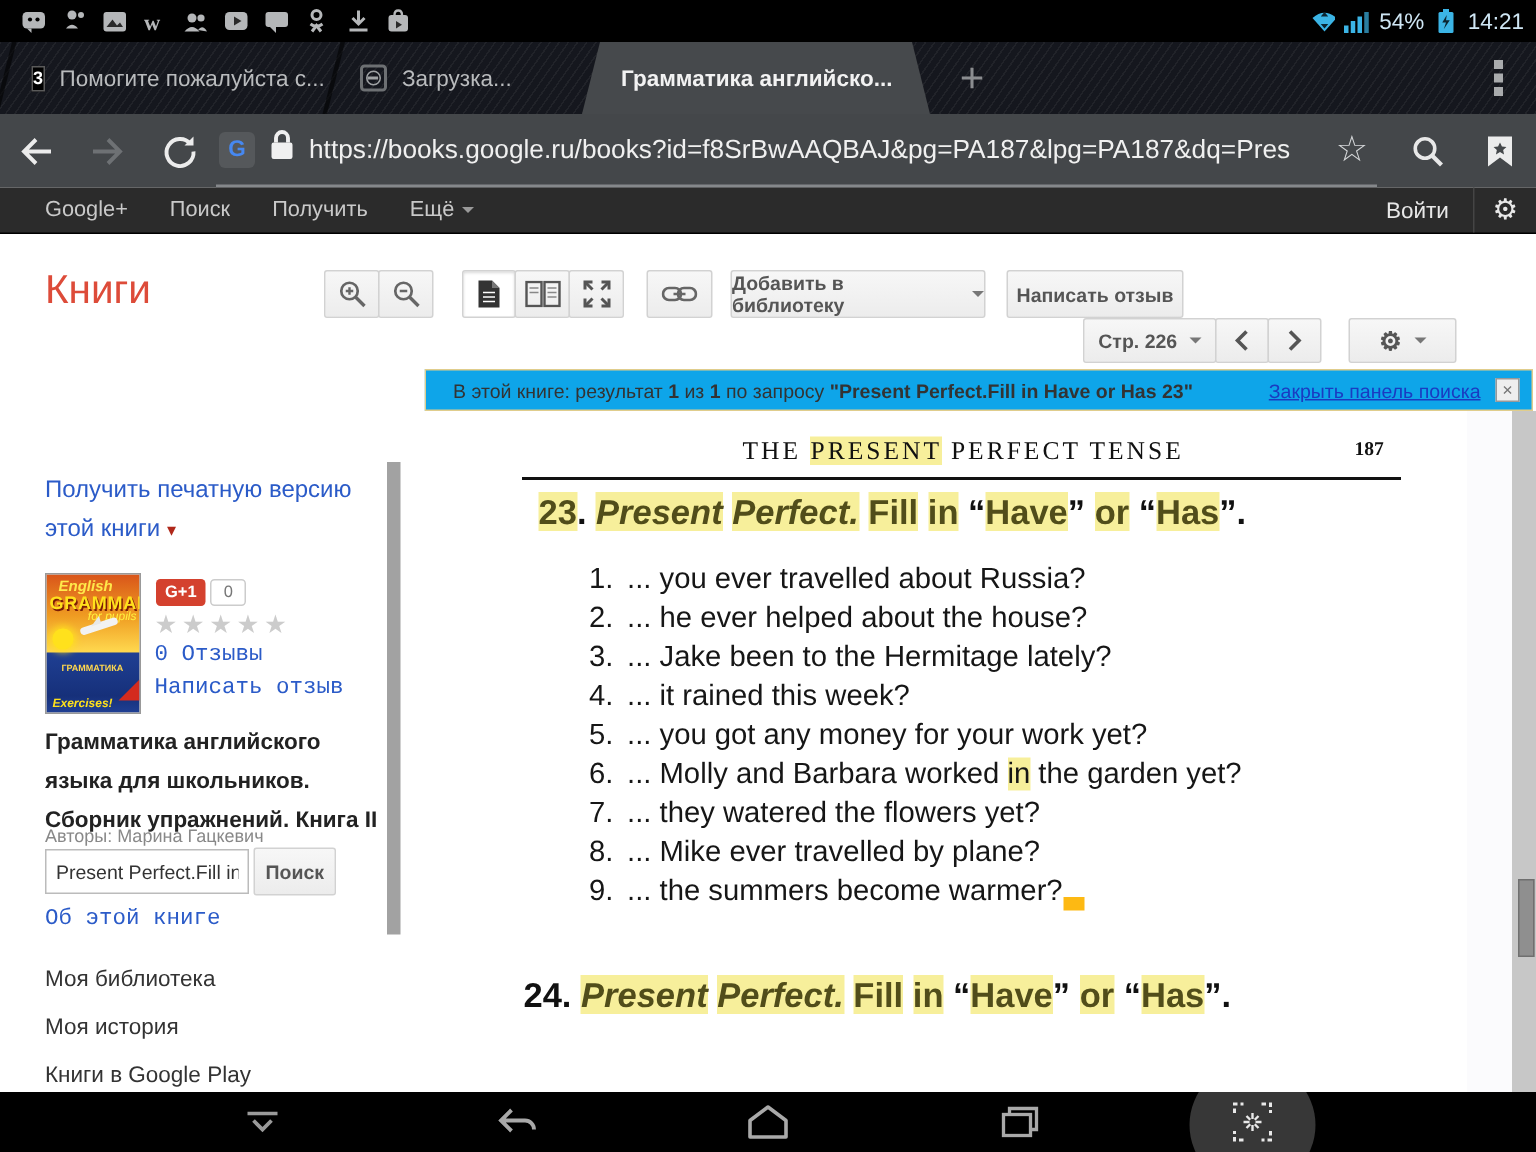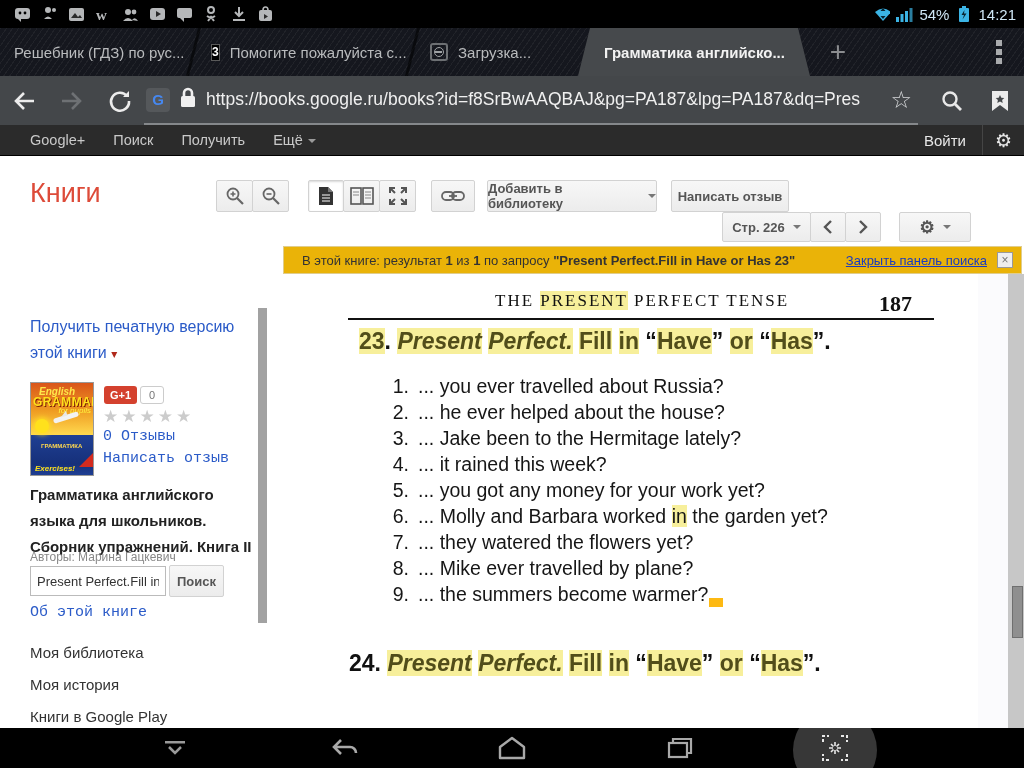--- a/index.html
+++ b/index.html
@@ -70,21 +70,21 @@
     justify-content:center; color:#555; font-size:13px; font-weight:bold; }
   .gbtn svg { display:block; }
   .gbtn.pressed { background:#fff; box-shadow:inset 0 1px 2px rgba(0,0,0,0.15); }
   .gbtn .tri { width:0; height:0; border-left:4px solid transparent; border-right:4px solid transparent;
     border-top:4px solid #777; margin-left:8px; }
 
   
   .content { position:absolute; left:0; top:246px; width:1024px; height:482px; background:#fff; }
 
   .search-panel { position:absolute; left:283px; top:0; width:739px; height:28px;
-    background:#eab308; border:1px solid #e0cd8c; display:flex; align-items:center;
+    background:#0ea5e9; border:1px solid #e0cd8c; display:flex; align-items:center;
     font-size:13px; color:#333; }
   .sp-text { margin-left:18px; }
   .sp-text b { font-weight:bold; }
   .sp-close { margin-left:auto; color:#1a3bc1; text-decoration:underline; }
   .sp-x { width:16px; height:16px; border:1px solid #999; background:#eee; color:#777;
     font-size:12px; display:flex; align-items:center; justify-content:center; margin:0 8px 0 10px; }
 
   
   .sidebar { position:absolute; left:0; top:0; width:283px; height:482px; background:#fff; }
   .blue { color:#2b5bc8; }
@@ -120,22 +120,22 @@
   .sb-search { position:absolute; left:30px; top:320px; width:136px; height:30px;
     border:1px solid #bbb; font-size:13px; color:#333; padding:0 6px; font-family:"Liberation Sans",sans-serif; }
   .sb-search-btn { position:absolute; left:169px; top:319px; width:55px; height:32px; }
   .sb-scroll { position:absolute; left:258px; top:62px; width:9px; height:315px; background:#a2a2a2; }
 
   
   .page { position:absolute; left:283px; top:28px; width:695px; height:454px; background:#fff; color:#111; }
   .hl { background:#f7ef9b; }
   .bp-header { position:absolute; left:212px; top:17px; font-family:"Liberation Serif",serif;
     font-weight:normal; font-size:17px; letter-spacing:2px; }
-  .bp-pagenum { position:absolute; left:596px; top:17px; font-family:"Liberation Serif",serif;
-    font-weight:bold; font-size:22px; }
+  .bp-pagenum { position:absolute; left:620px; top:17px; font-family:"Liberation Serif",serif;
+    font-weight:bold; font-size:13px; }
   .bp-rule { position:absolute; left:65px; top:44px; width:586px; height:2px; background:#111; }
   .ex-head { position:absolute; font-size:23px; font-weight:bold; color:#111; white-space:nowrap; }
   .ex-head .hl { color:#514d1a; }
   .ex-head .it { font-style:italic; }
   .ex23 { left:76px; top:54px; }
   .ex24 { left:66px; top:376px; }
   .bp-list { position:absolute; left:102px; top:99px; font-size:19.5px; color:#161616; }
   .bp-item { height:26px; line-height:26px; display:flex; }
   .bp-item .num { width:24px; text-align:right; margin-right:9px; }
   .page-track { position:absolute; left:695px; top:0; width:30px; height:454px; background:#fbfbfd; }
@@ -242,23 +242,20 @@
           <rect x="4" y="1" width="4" height="2" fill="#3bb4e5"></rect>
           <rect x="1" y="3" width="10" height="14" rx="1" fill="#3bb4e5"></rect>
           <path d="M6.5 5 l-3 5 h2.5 l-1.5 4.5 4 -6 h-2.5 z" fill="#0b2531"></path>
         </svg>
       </span>
     <span>14:21</span>
   </div>
 </div>
 
 <div class="tab-bar">
-  <div class="tab" style="width:190px">
-    <span>Решебник (ГДЗ) по рус...</span>
-  </div>
   <div class="tab-sep"></div>
   <div class="tab" style="width:212px">
     <span class="fav3">3</span>
     <span>Помогите пожалуйста с...</span>
   </div>
   <div class="tab-sep"></div>
   <div class="tab" style="width:150px">
     <span class="favglobe">
         <i></i>
       </span>

